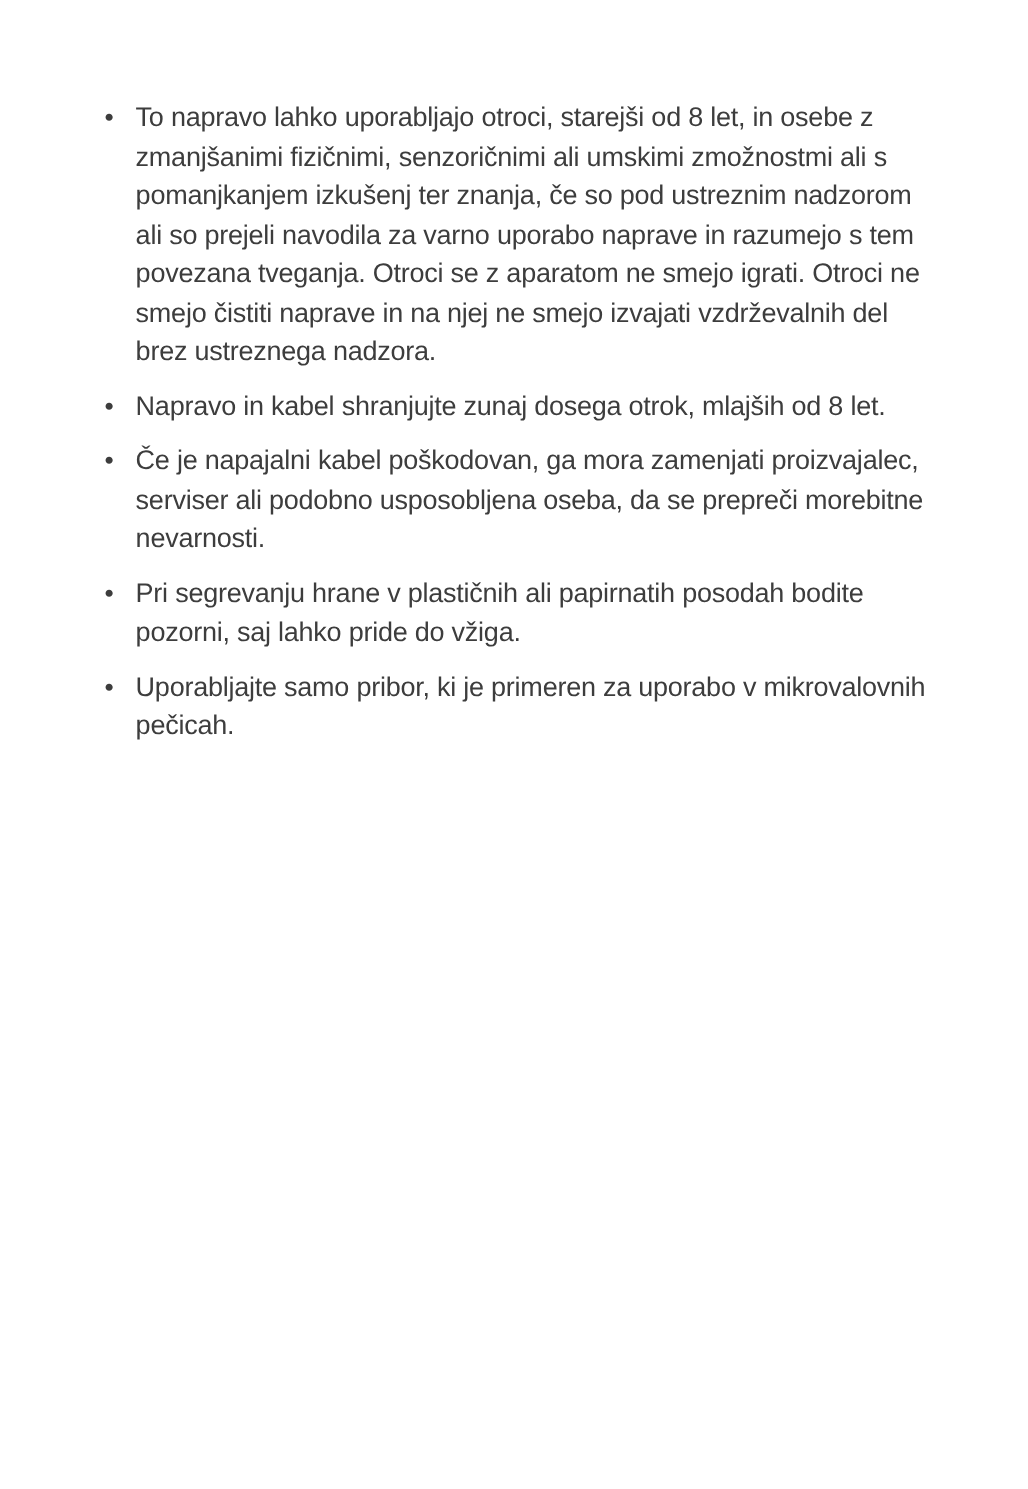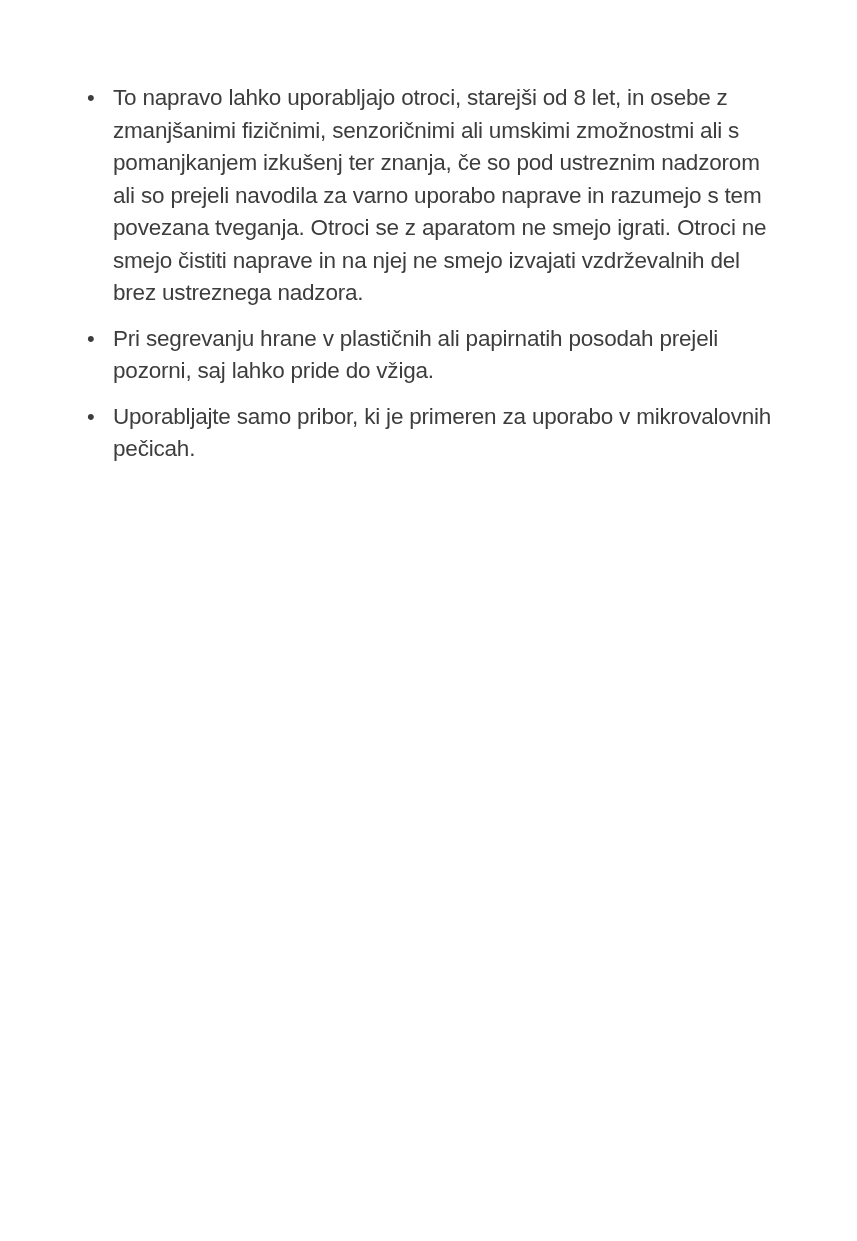--- a/index.html
+++ b/index.html
@@ -57,17 +57,19 @@
     letter-spacing: 0.2px;
     color: #1d1d1d;
   }
 </style>
 </head>
 <body>
 
 <div class="page">
   <ul class="bullet-list">
     <li>To napravo lahko uporabljajo otroci, starejši od 8 let, in osebe z zmanjšanimi fizičnimi, senzoričnimi ali umskimi zmožnostmi ali s pomanjkanjem izkušenj ter znanja, če so pod ustreznim nadzorom ali so prejeli navodila za varno uporabo naprave in razumejo s tem povezana tveganja. Otroci se z aparatom ne smejo igrati. Otroci ne smejo čistiti naprave in na njej ne smejo izvajati vzdrževalnih del brez ustreznega nadzora.</li>
-    <li>Pri segrevanju hrane v plastičnih ali papirnatih posodah prejeli pozorni, saj lahko pride do vžiga.</li>
+    <li>Napravo in kabel shranjujte zunaj dosega otrok, mlajših od 8 let.</li>
+    <li>Če je napajalni kabel poškodovan, ga mora zamenjati proizvajalec, serviser ali podobno usposobljena oseba, da se prepreči morebitne nevarnosti.</li>
+    <li>Pri segrevanju hrane v plastičnih ali papirnatih posodah bodite pozorni, saj lahko pride do vžiga.</li>
     <li>Uporabljajte samo pribor, ki je primeren za uporabo v mikrovalovnih pečicah.</li>
   </ul>
   <div class="page-number">SL 226</div>
 </div>
 
 </body></html>

